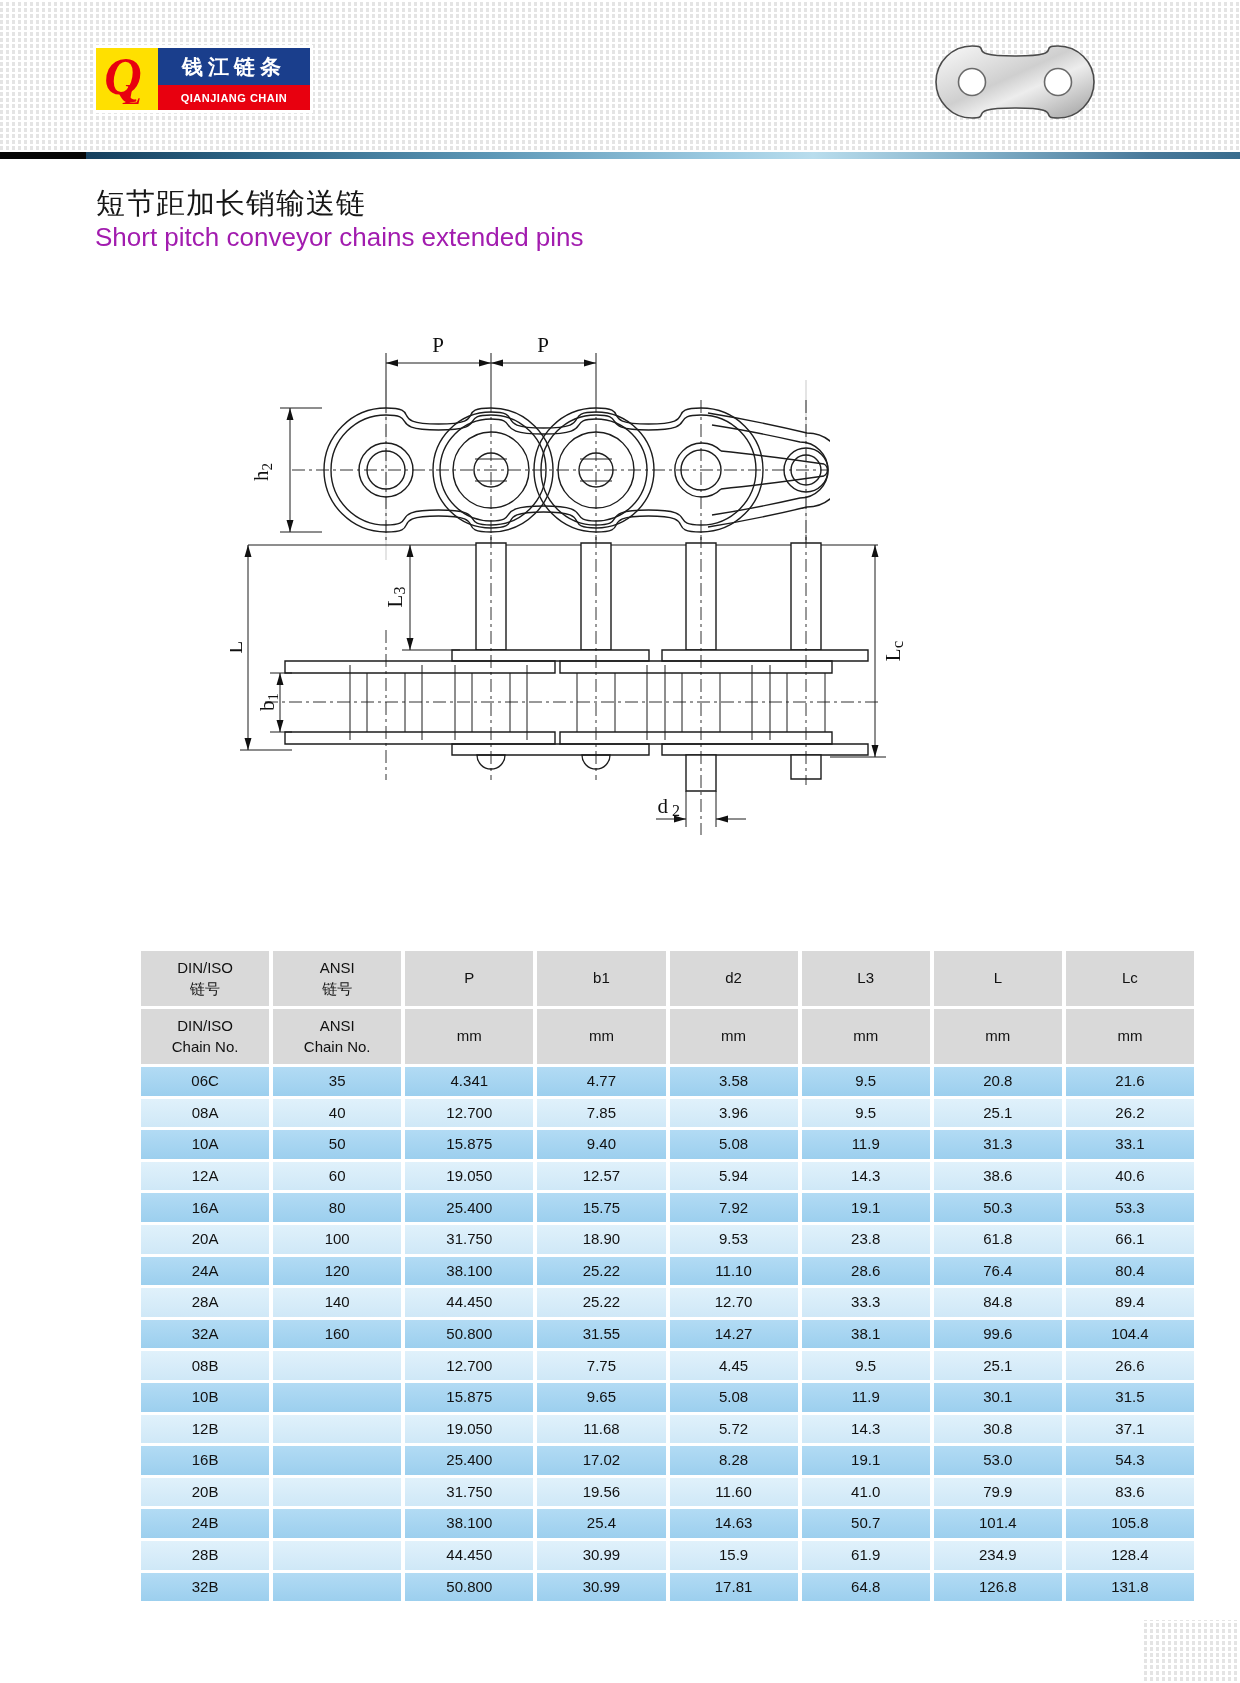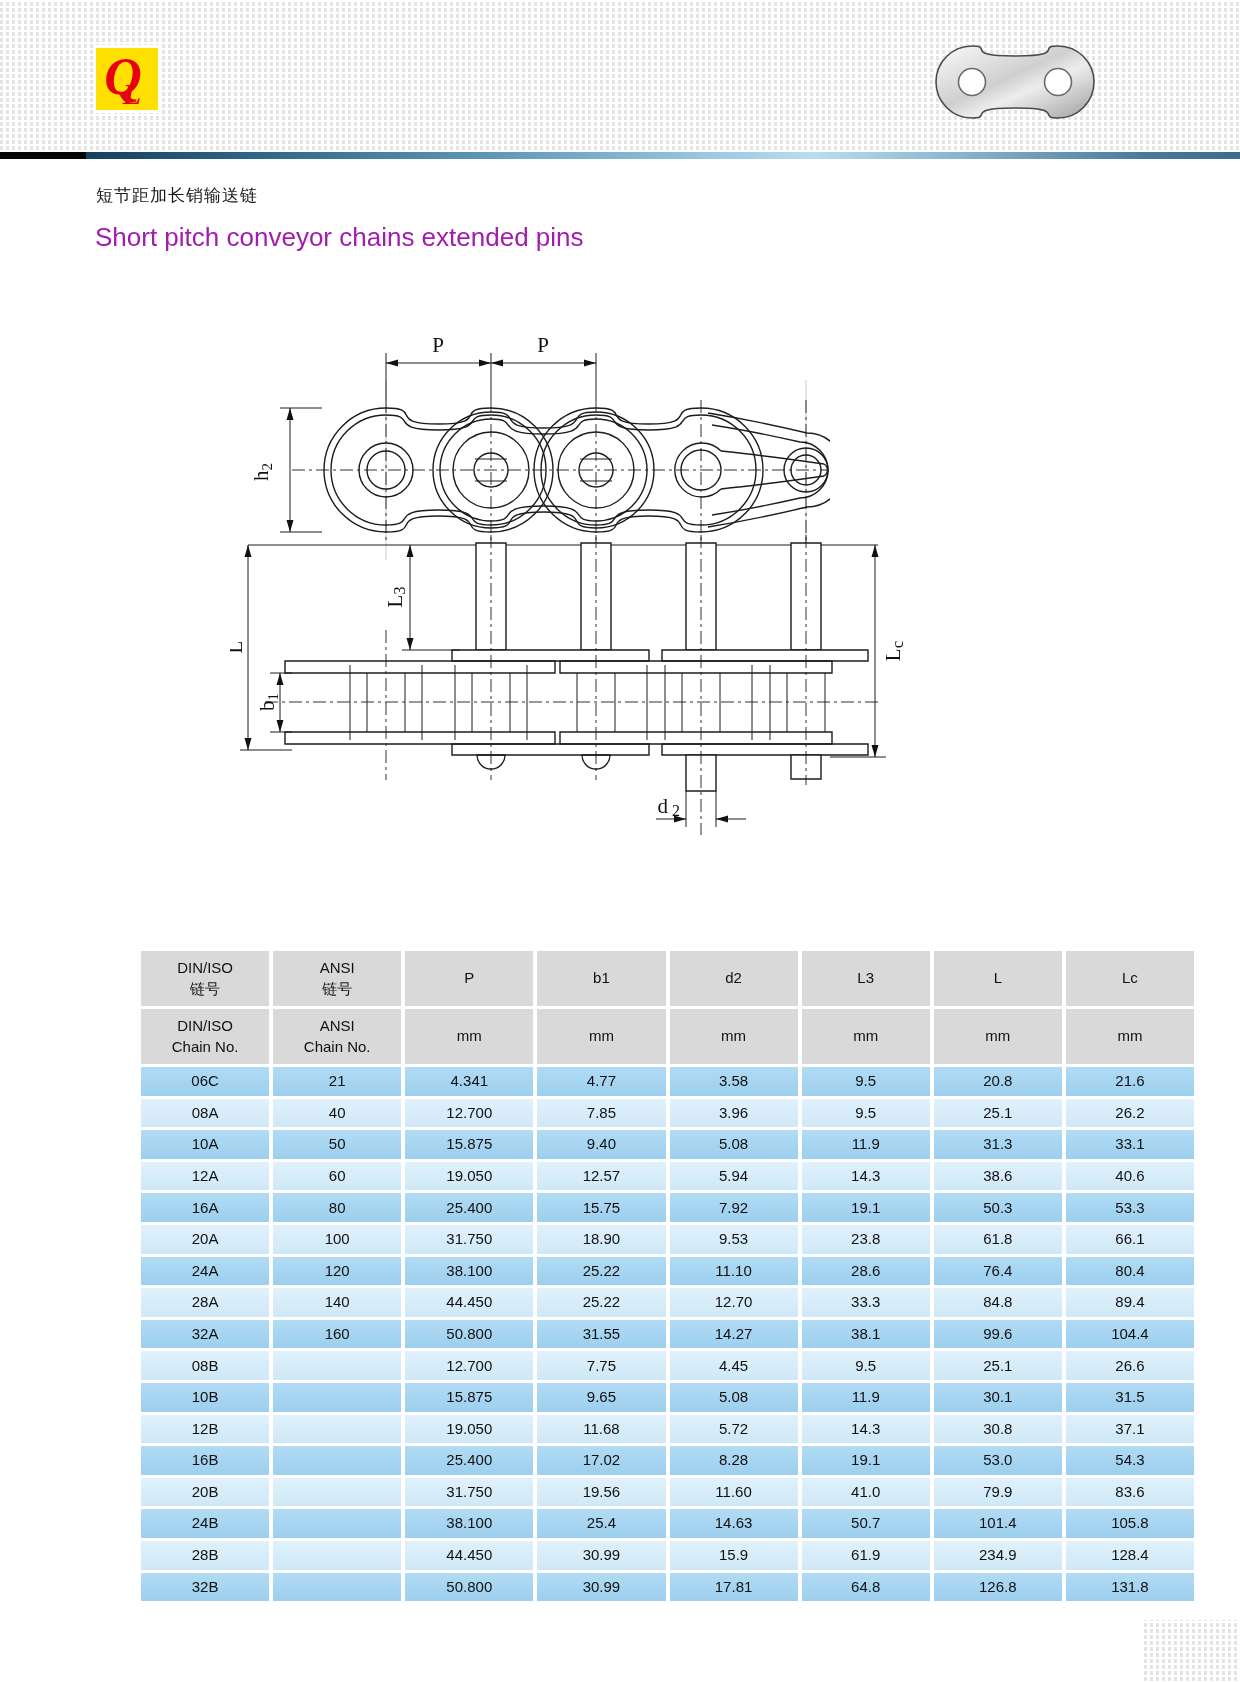--- a/index.html
+++ b/index.html
@@ -23,21 +23,21 @@
   
   .logo{position:absolute;left:93px;top:45px;display:flex;background:#ffffff;padding:3px;}
   .logo-mark{width:62px;height:62px;background:#ffe000;position:relative;}
   .logo-names{display:flex;flex-direction:column;width:152px;}
   .logo-cn{background:#1a3e8c;height:37px;display:flex;align-items:center;justify-content:center;
            color:#ffffff;font-size:21px;font-weight:bold;letter-spacing:5px;}
   .logo-en{background:#e8000f;height:25px;display:flex;align-items:center;justify-content:center;
            color:#ffffff;font-size:11px;font-weight:bold;letter-spacing:0.5px;}
 
   
-  .title-zh{position:absolute;left:96px;top:184px;font-size:17px;letter-spacing:1px;color:#161616;}
+  .title-zh{position:absolute;left:96px;top:184px;font-size:29px;letter-spacing:1px;color:#161616;}
   .title-en{position:absolute;left:95px;top:222px;font-size:26px;color:#a21caf;}
 
   
   .dwg{position:absolute;}
   .dwg line,.dwg path,.dwg circle,.dwg rect{vector-effect:non-scaling-stroke;}
   .ln{stroke:#1c1c1c;stroke-width:1.4;fill:none;}
   .thin{stroke:#1c1c1c;stroke-width:1;fill:none;}
   .cl{stroke:#1c1c1c;stroke-width:0.9;fill:none;stroke-dasharray:13 4 3 4;}
   .guide{stroke:#c9c9c9;stroke-width:1;fill:none;}
   .whitefill{fill:#ffffff;stroke:#1c1c1c;stroke-width:1.4;}
@@ -58,20 +58,24 @@
 <div class="page">
 
   <div class="headband dots"></div>
 
   <div class="logo">
     <div class="logo-mark">
       <svg width="62" height="62" viewBox="0 0 62 62">
         <text x="27" y="46" text-anchor="middle" font-family="Liberation Serif, serif" font-size="52" font-style="italic" font-weight="bold" fill="#e8000f">Q</text>
         <text x="36" y="56" text-anchor="middle" font-family="Liberation Serif, serif" font-size="30" font-style="italic" font-weight="bold" fill="#e8000f">L</text>
       </svg>
+    </div>
+    <div class="logo-names">
+      <div class="logo-cn">钱江链条</div>
+      <div class="logo-en">QIANJIANG CHAIN</div>
     </div>
   </div>
 
   <svg class="dwg" style="left:920px;top:30px;" width="190" height="100" viewBox="0 0 190 100">
     <defs>
       <linearGradient id="steel" x1="0" y1="0" x2="1" y2="1">
         <stop offset="0" stop-color="#fafafa"></stop>
         <stop offset="0.45" stop-color="#cfcfcf"></stop>
         <stop offset="0.6" stop-color="#ededed"></stop>
         <stop offset="1" stop-color="#9e9e9e"></stop>
@@ -249,21 +253,21 @@
 Chain No.</div>
       <div class="cell hcell">ANSI
 Chain No.</div>
       <div class="cell hcell">mm</div>
       <div class="cell hcell">mm</div>
       <div class="cell hcell">mm</div>
       <div class="cell hcell">mm</div>
       <div class="cell hcell">mm</div>
       <div class="cell hcell">mm</div>
       <div class="cell dark">06C</div>
-      <div class="cell dark">21</div>
+      <div class="cell dark">35</div>
       <div class="cell dark">4.341</div>
       <div class="cell dark">4.77</div>
       <div class="cell dark">3.58</div>
       <div class="cell dark">9.5</div>
       <div class="cell dark">20.8</div>
       <div class="cell dark">21.6</div>
       <div class="cell light">08A</div>
       <div class="cell light">40</div>
       <div class="cell light">12.700</div>
       <div class="cell light">7.85</div>

